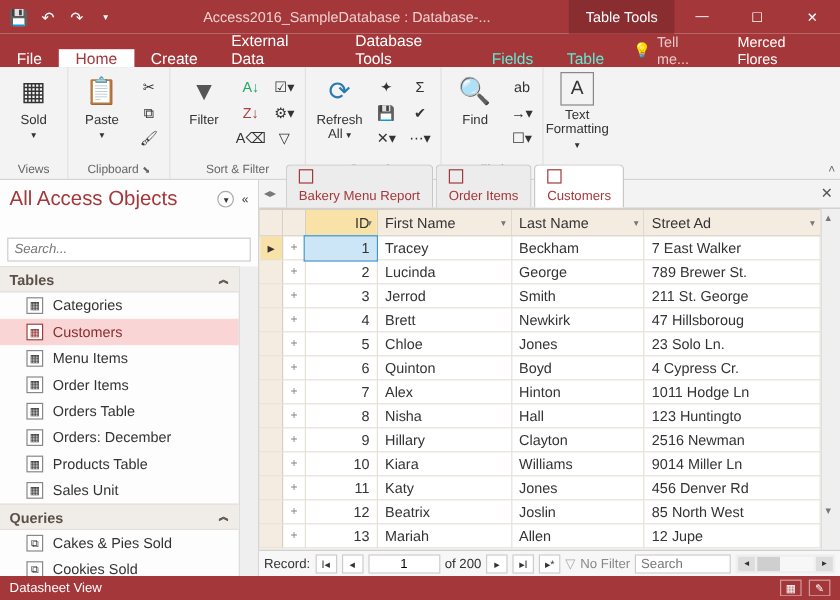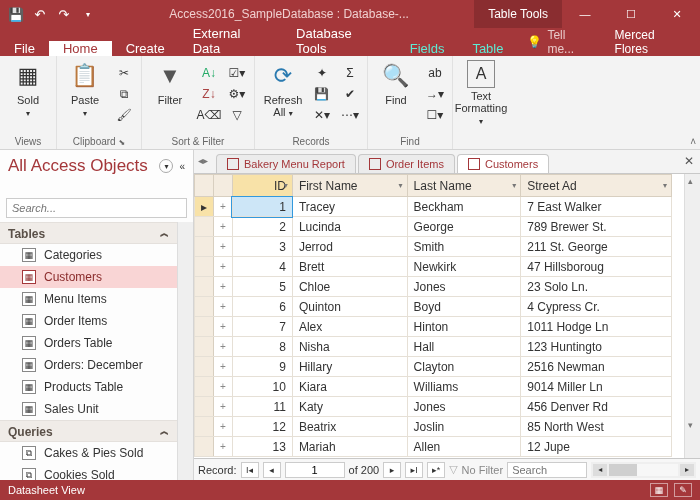--- a/index.html
+++ b/index.html
@@ -21,39 +21,39 @@
 .ribbon-group { border-right:1px solid #e1e1e1; display:flex; flex-direction:column; align-items:center; justify-content:space-between; padding:4px 6px 2px; }
 .ribbon-group-label { font-size:10px; color:#666; padding-top:2px; }
 .ribbon-items { display:flex; align-items:flex-start; gap:6px; flex:1; }
 .r-big { display:flex; flex-direction:column; align-items:center; gap:2px; width:44px; cursor:pointer; }
 .r-big-icon { width:32px; height:32px; display:flex; align-items:center; justify-content:center; font-size:22px; }
 .r-big-label { font-size:11px; text-align:center; line-height:1.1; }
 .r-small-col { display:flex; flex-direction:column; gap:3px; padding-top:4px; }
 .r-small { width:22px; height:18px; display:flex; align-items:center; justify-content:center; font-size:12px; cursor:pointer; }
 .collapse-ribbon { position:absolute; right:4px; bottom:2px; font-size:10px; color:#666; }
 .content { display:flex; height:330px; }
-.nav-pane { width:194px; border-right:1px solid #d4d4d4; display:flex; flex-direction:column; background:#fdfdfd; }
+.nav-pane { width:216px; border-right:1px solid #d4d4d4; display:flex; flex-direction:column; background:#fdfdfd; }
 .nav-header { display:flex; align-items:center; padding:6px 8px 2px; }
 .nav-title { font-size:17px; color:#a4373a; flex:1; }
 .nav-search { margin:4px 6px; }
 .nav-search input { width:100%; padding:3px 5px; font-size:11px; font-style:italic; color:#888; border:1px solid #ccc;margin-top:16px; }
 .nav-cat { font-size:12px; font-weight:bold; padding:4px 8px 2px; background:#f0ece8; border-top:1px solid #e4e0dc; border-bottom:1px solid #e4e0dc; color:#5a5048; display:flex; justify-content:space-between; }
 .nav-list { overflow-y:auto; flex:1; }
 .nav-item { display:flex; align-items:center; gap:8px; padding:4px 8px 4px 22px; font-size:12px; color:#333; cursor:pointer; }
 .nav-item.selected { background:#f9d5d5; color:#8a2c2c; }
 .nav-icon { width:14px; height:14px; display:inline-flex; align-items:center; justify-content:center; border:1px solid #888; font-size:9px; background:#fff; }
 .nav-item.selected .nav-icon { border-color:#a4373a; }
 .nav-scroll-dummy { width:16px; background:#efefef; border-left:1px solid #ddd; }
 .main { flex:1; display:flex; flex-direction:column; min-width:0; }
 .doc-tabs { height:24px; display:flex; align-items:flex-end; border-bottom:1px solid #c8c8c8; background:#f3f3f3; padding-left:22px; position:relative; }
 .doc-tabs-close { position:absolute; right:6px; top:4px; font-size:12px; color:#555; }
-.doc-tab { display:flex; align-items:flex-start; gap:5px; padding:3px 10px; border:1px solid #c8c8c8; border-bottom:none; border-radius:4px 4px 0 0; background:#ececec; font-size:11px; margin-right:2px; color:#a4373a; cursor:pointer; }
+.doc-tab { display:flex; align-items:flex-start; gap:5px; padding:3px 10px; border:1px solid #c8c8c8; border-bottom:none; border-radius:4px 4px 0 0; background:#ececec; font-size:11px; margin-right:2px; color:#a4373a; cursor:pointer;flex-direction:column; }
 .doc-tab.active { background:#fff; }
 .doc-tab-icon { width:12px; height:12px; border:1px solid #a4373a; display:inline-block; }
-.grid-wrap { flex:1; overflow:hidden; display:flex;gap:12px; }
+.grid-wrap { flex:1; overflow:hidden; display:flex; }
 .grid { flex:1; overflow:hidden; }
 table { border-collapse:collapse; width:100%; font-size:12px; }
 th { background:#f4ece0; border:1px solid #d8cfc0; padding:3px 6px; font-weight:normal; text-align:left; height:22px; position:relative; }
 th.id-col { background:#f8e2a8; width:60px; text-align:right; }
 th .dd { position:absolute; right:4px; top:6px; font-size:8px; color:#777; }
 td { border:1px solid #e6e0d6; padding:2px 6px; height:20px; white-space:nowrap; }
 td.row-sel { width:18px; background:#f4ece0; border-right:1px solid #d8cfc0; text-align:center; }
 td.row-exp { width:18px; background:#fff; text-align:center; color:#888; font-size:10px; border-right:1px solid #e6e0d6; }
 td.id-cell { text-align:right; width:60px; }
 tr.sel-row td { background:#fff; }

